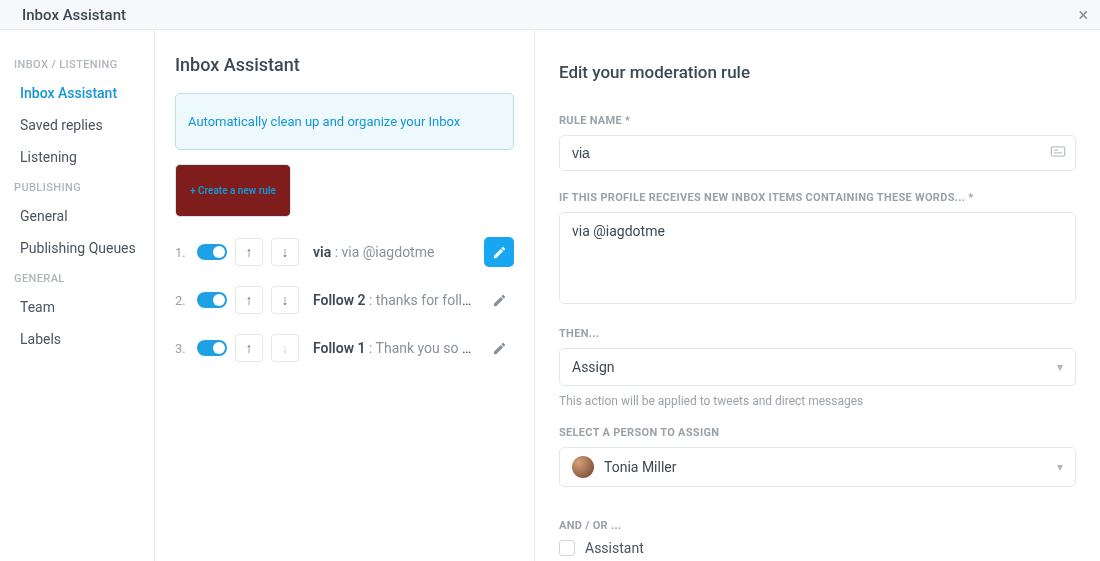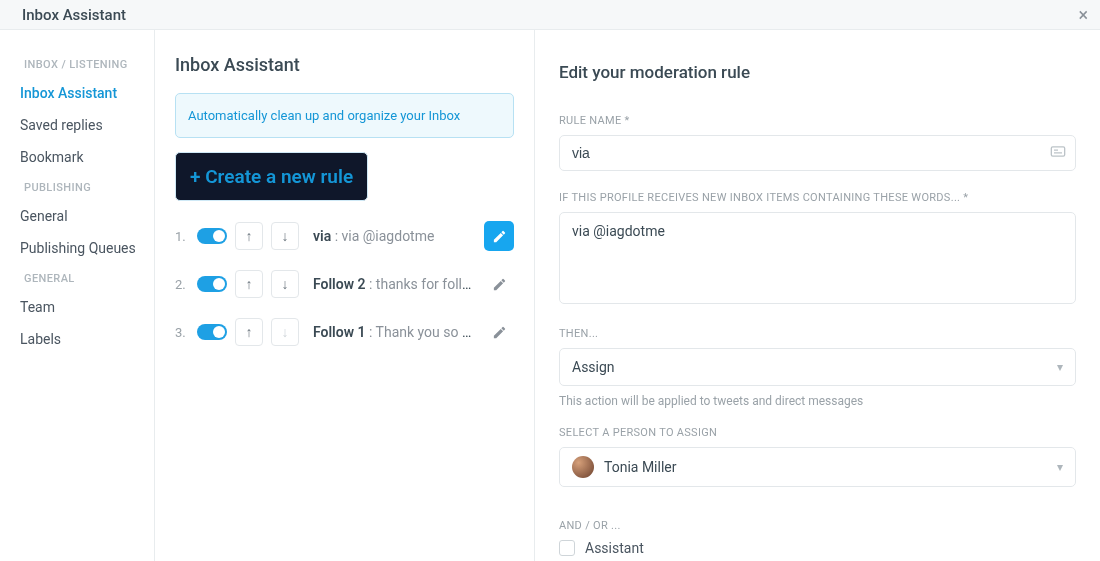--- a/index.html
+++ b/index.html
@@ -2,41 +2,41 @@
 <html><head>
 <meta charset="utf-8">
 <style>
   * { box-sizing: border-box; margin: 0; padding: 0; }
   body { font-family: -apple-system, BlinkMacSystemFont, "Segoe UI", Roboto, Helvetica, Arial, sans-serif; font-size: 14px; color: #3b4a54; background: #fff; width: 1100px; height: 561px; overflow: hidden; }
   .topbar { height: 30px; background: #f6f8f9; border-bottom: 1px solid #e8ecee; display: flex; align-items: center; padding: 0 12px; }
   .topbar .title { font-size: 15px; font-weight: 500; color: #3b4a54; margin-left: 10px; }
   .topbar .close { margin-left: auto; font-size: 18px; color: #8a9199; cursor: pointer; }
   .body { display: flex; height: calc(100% - 30px); }
   .sidebar { width: 155px; border-right: 1px solid #e8ecee; padding: 20px 0 0 0; }
-  .sidebar .sec-label { font-size: 11px; letter-spacing: 0.4px; color: #aeb6bc; font-weight: 500; padding: 8px 10px 6px 24px; text-transform: uppercase; }
+  .sidebar .sec-label { font-size: 11px; letter-spacing: 0.4px; color: #aeb6bc; font-weight: 500; padding: 8px 10px 6px 14px; text-transform: uppercase; }
   .sidebar .nav-item { padding: 8px 10px 8px 20px; font-size: 14px; color: #4a5560; cursor: pointer; }
   .sidebar .nav-item.active { color: #1496d6; font-weight: 500; }
   .mid { width: 380px; border-right: 1px solid #e8ecee; padding: 24px 20px 0 20px; }
   .mid h1 { font-size: 18px; font-weight: 500; color: #3b4a54; margin-bottom: 18px; }
-  .info-banner { border: 1px solid #b7e1f3; background: #eef9fd; color: #1496d6; font-size: 13px; padding: 14px 12px; border-radius: 5px; margin-bottom: 14px; }
-  .btn-outline { display: inline-block; border: 1px solid #cfe9f6; color: #1496d6; font-weight: 600; font-size: 19px; padding: 12px 14px; border-radius: 5px; cursor: pointer; background: #0f172a; margin-bottom: 20px; }
+  .info-banner { border: 1px solid #b7e1f3; background: #eef9fd; color: #1496d6; font-size: 13px; padding: 20px 12px; border-radius: 5px; margin-bottom: 14px; }
+  .btn-outline { display: inline-block; border: 1px solid #cfe9f6; color: #1496d6; font-weight: 600; font-size: 10px; padding: 20px 14px; border-radius: 5px; cursor: pointer; background: #7f1d1d; margin-bottom: 20px; }
   .rule-row { display: flex; align-items: center; gap: 8px; margin-bottom: 18px; }
   .rule-row .num { color: #9aa2a8; font-size: 13px; width: 14px; }
   .toggle { width: 30px; height: 16px; background: #1ea0e4; border-radius: 10px; position: relative; cursor: pointer; flex-shrink: 0; }
   .toggle::after { content: ""; position: absolute; width: 12px; height: 12px; background: #fff; border-radius: 50%; top: 2px; right: 2px; }
   .arrow-btn { width: 28px; height: 28px; border: 1px solid #e3e7ea; border-radius: 4px; display: flex; align-items: center; justify-content: center; color: #6e7880; cursor: pointer; background: #fff; font-size: 14px; flex-shrink: 0; }
   .arrow-btn.disabled { color: #d0d6da; cursor: default; }
   .rule-label { font-size: 14px; color: #3b4a54; white-space: nowrap; overflow: hidden; text-overflow: ellipsis; flex: 1; margin-left: 6px; }
   .rule-label .name { font-weight: 600; }
   .rule-label .desc { color: #8a9199; }
   .edit-btn { width: 30px; height: 30px; border-radius: 5px; display: flex; align-items: center; justify-content: center; cursor: pointer; flex-shrink: 0; color: #8a9199; }
   .edit-btn.active { background: #17a6ef; color: #fff; }
   .right { flex: 1; padding: 32px 24px 0 24px; overflow-y: auto; }
   .right h2 { font-size: 17px; font-weight: 500; color: #3b4a54; margin-bottom: 32px; }
-  .field-label { font-size: 11px; letter-spacing: 0.3px; color: #9aa2a8; font-weight: 400; text-transform: uppercase; margin-bottom: 8px; }
+  .field-label { font-size: 11px; letter-spacing: 0.3px; color: #9aa2a8; font-weight: 700; text-transform: uppercase; margin-bottom: 8px; }
   .input { width: 100%; border: 1px solid #e3e7ea; border-radius: 5px; padding: 9px 36px 9px 12px; font-size: 14px; color: #3b4a54; outline: none; position: relative; }
   .input-wrap { position: relative; margin-bottom: 20px; }
   .input-icon { position: absolute; right: 10px; top: 50%; transform: translateY(-50%); color: #bcc3c8; }
   .textarea { width: 100%; border: 1px solid #e3e7ea; border-radius: 5px; padding: 10px 12px; font-size: 14px; color: #3b4a54; min-height: 92px; resize: none; outline: none; font-family: inherit; margin-bottom: 20px; }
   .select { width: 100%; border: 1px solid #e3e7ea; border-radius: 5px; padding: 10px 12px; font-size: 14px; color: #3b4a54; display: flex; align-items: center; justify-content: space-between; cursor: pointer; background: #fff; gap: 26px; }
   .select .chev { color: #aeb6bc; font-size: 12px; }
   .hint { font-size: 12px; color: #9aa2a8; margin-top: 8px; margin-bottom: 18px; }
   .avatar { width: 22px; height: 22px; border-radius: 50%; background: radial-gradient(circle at 30% 30%, #d6a07a, #6b3f2c); margin-right: 10px; flex-shrink: 0; }
   .person-row { width: 100%; border: 1px solid #e3e7ea; border-radius: 5px; padding: 8px 12px; display: flex; align-items: center; cursor: pointer; margin-bottom: 32px; }
   .person-row .name { flex: 1; font-size: 14px; color: #3b4a54; }
@@ -50,21 +50,21 @@
 <div class="topbar">
   <span class="title">Inbox Assistant</span>
   <span class="close">×</span>
 </div>
 
 <div class="body">
   <div class="sidebar">
     <div class="sec-label">INBOX / LISTENING</div>
     <div class="nav-item active">Inbox Assistant</div>
     <div class="nav-item">Saved replies</div>
-    <div class="nav-item">Bookmark</div>
+    <div class="nav-item">Listening</div>
 
     <div class="sec-label">PUBLISHING</div>
     <div class="nav-item">General</div>
     <div class="nav-item">Publishing Queues</div>
 
     <div class="sec-label">GENERAL</div>
     <div class="nav-item">Team</div>
     <div class="nav-item">Labels</div>
   </div>
 

